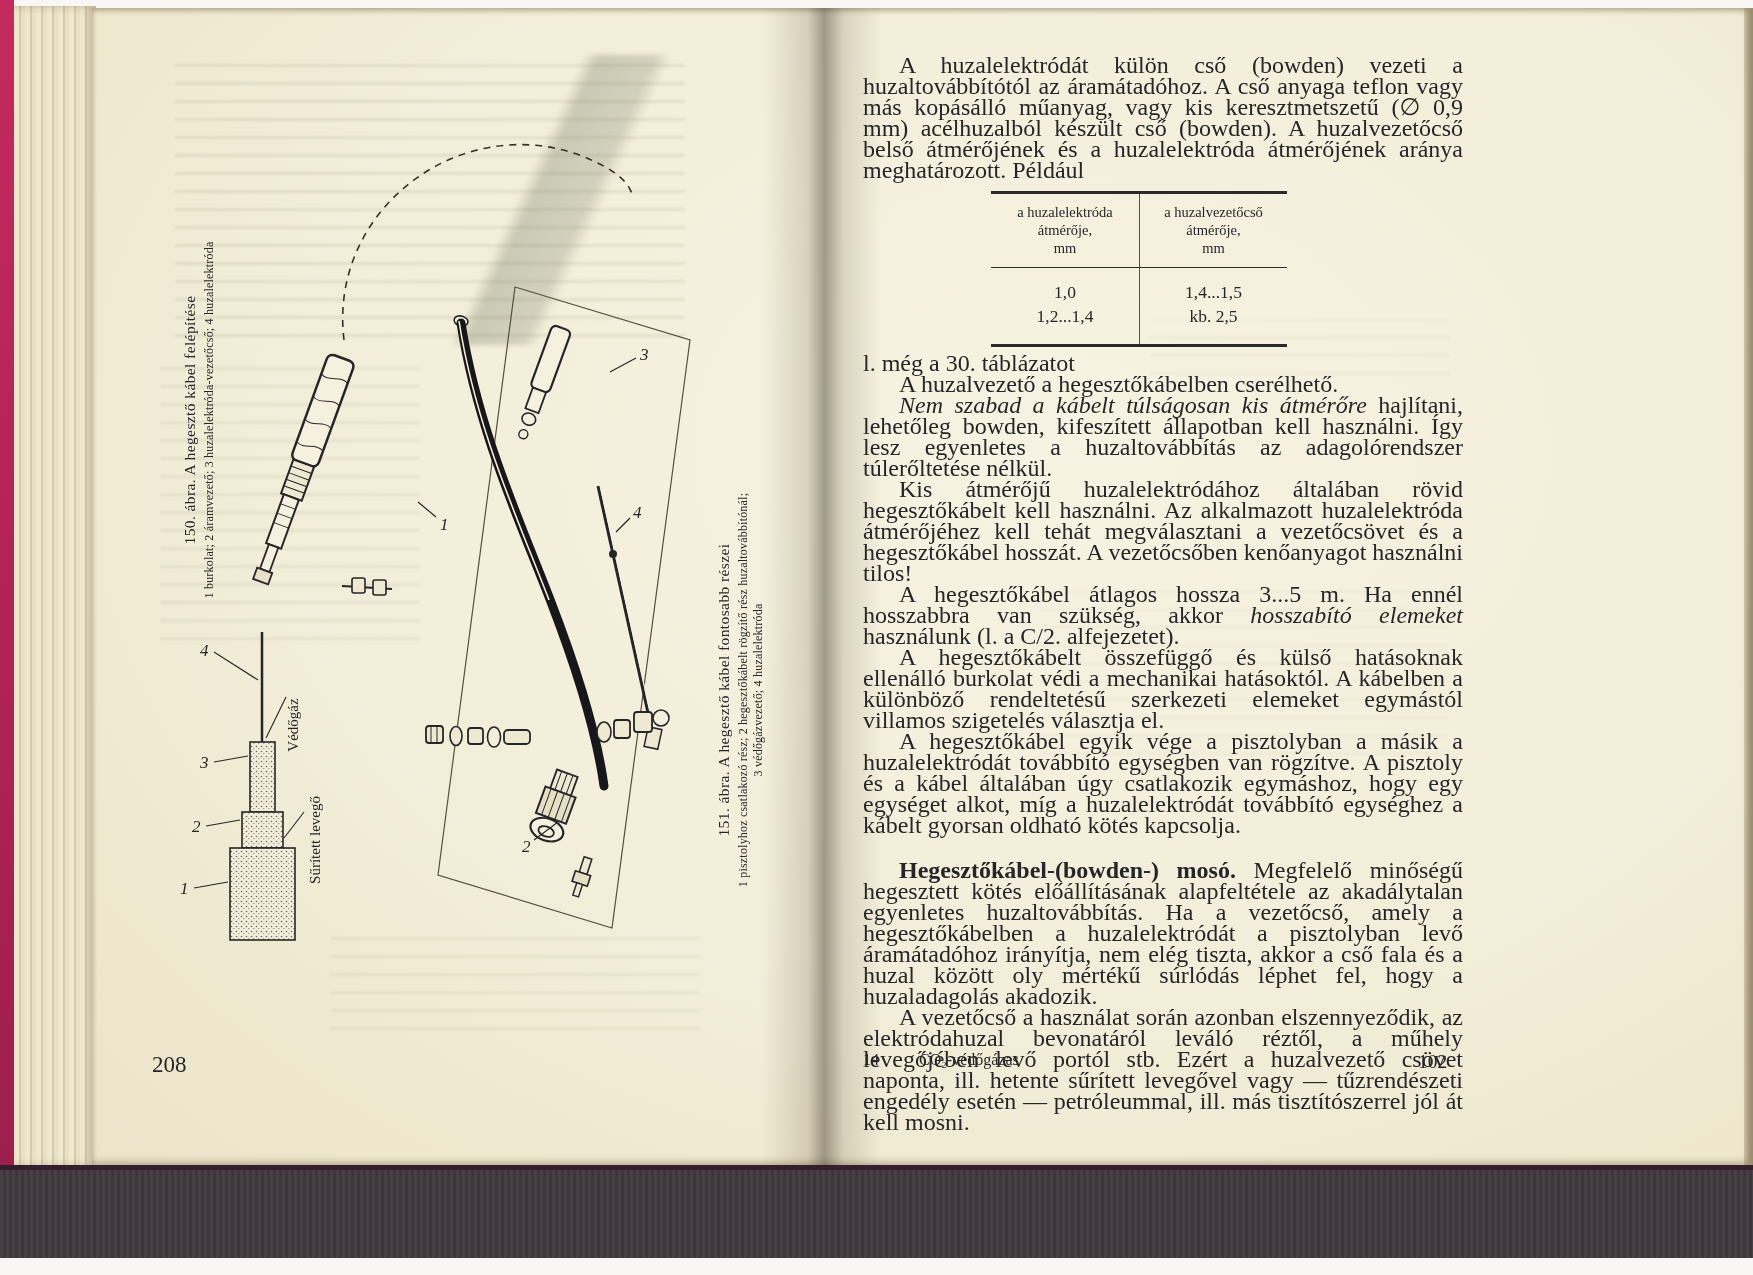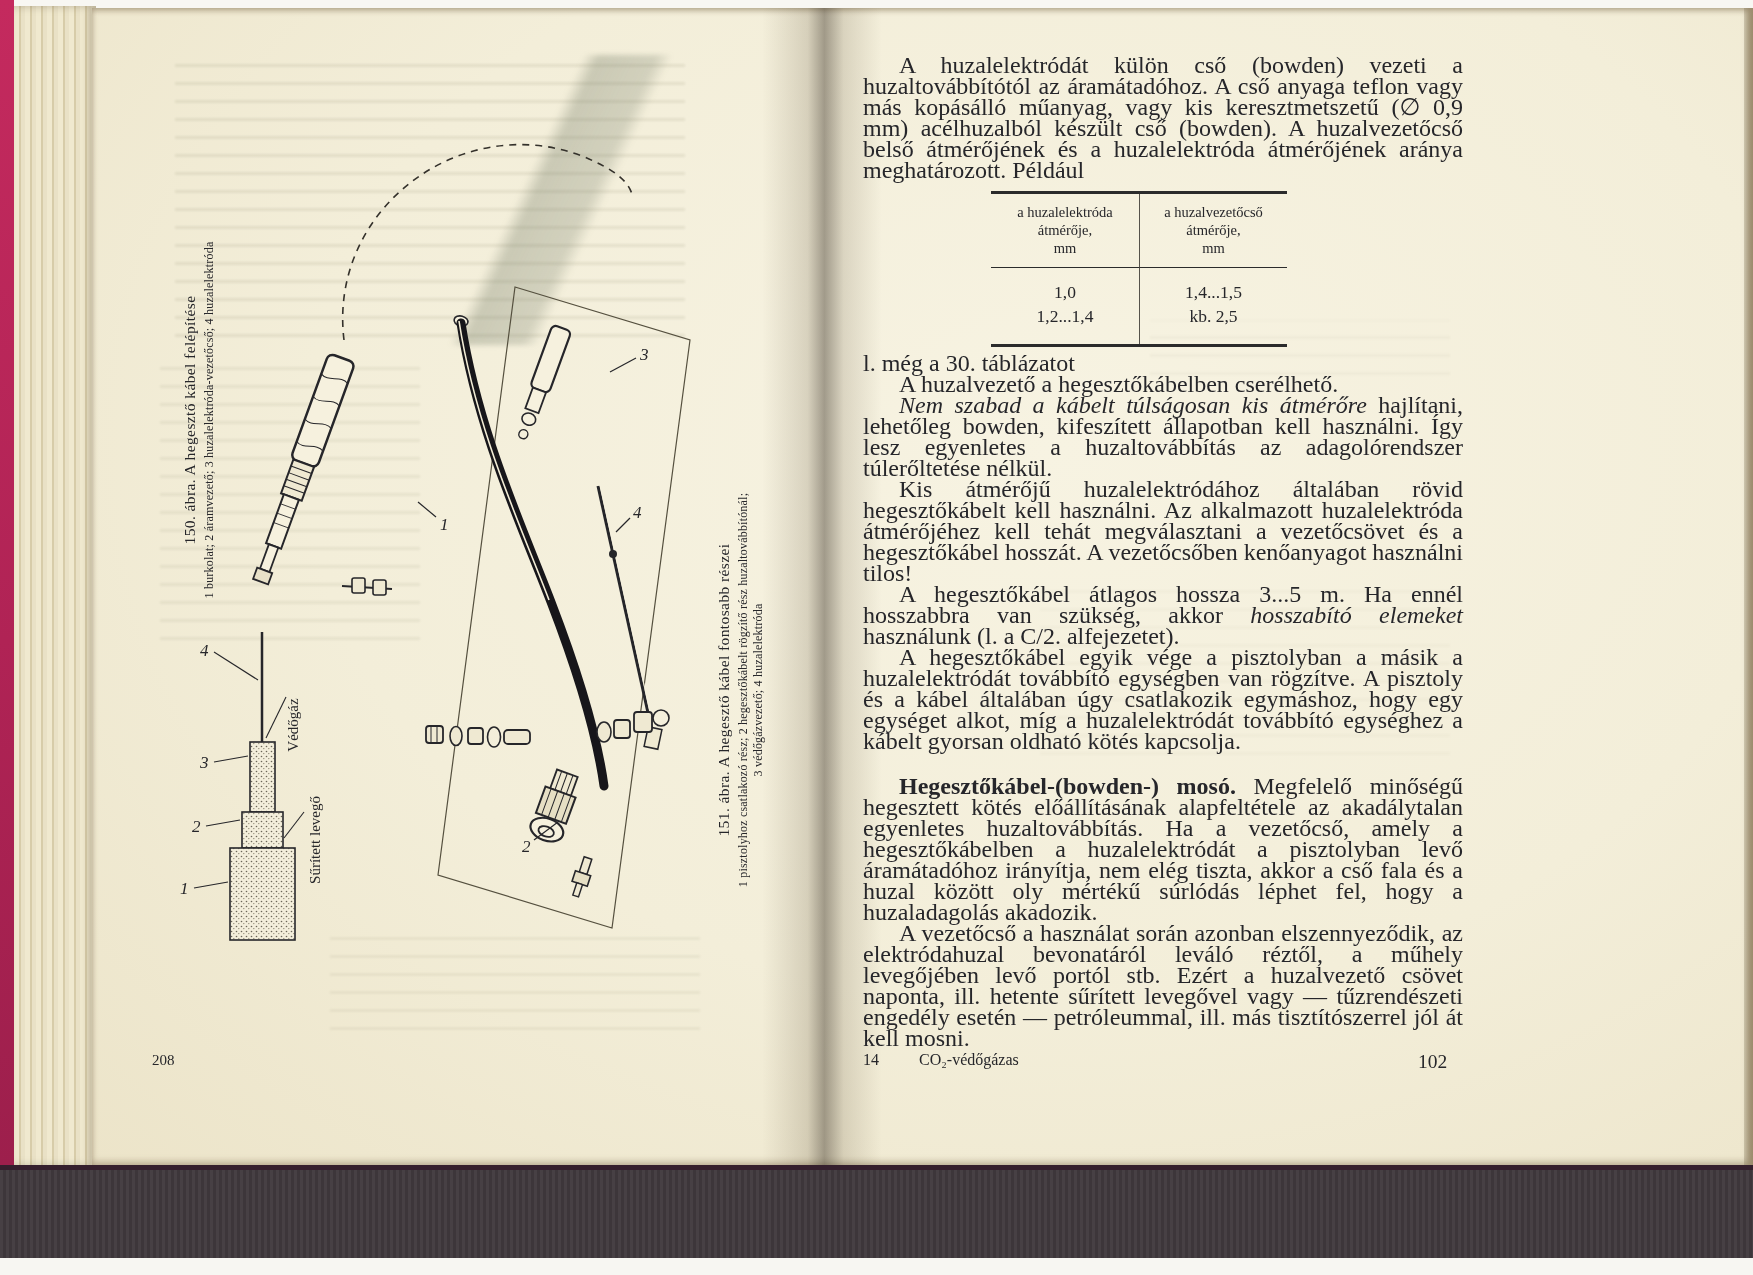--- a/index.html
+++ b/index.html
@@ -38,21 +38,21 @@
   .wtable{width:296px;margin:10px 0 6px 128px;
           border-top:3px solid #2b2b2b;border-bottom:3px solid #2b2b2b;
           display:grid;grid-template-columns:1fr 1fr;}
   .wtable .cell{text-align:center;white-space:pre-line;}
   .wtable .hd{font-size:14.5px;line-height:18px;padding:9px 4px 10px;border-bottom:1.5px solid #2b2b2b;}
   .wtable .vl{border-left:1px solid #55524a;}
   .wtable .val{font-size:17.5px;line-height:24px;padding:12px 2px 16px;}
   .tnote{font-size:16.5px;margin:6px 0 12px 40px;text-align:left !important;}
   .footer-line{position:absolute;left:863px;top:1051px;width:600px;font-size:16px;}
   .footer-num{margin-right:36px;}
-  .pageno{position:absolute;font-size:15px;}
+  .pageno{position:absolute;font-size:23px;}
   .pageno-left{left:152px;top:1052px;}
   .pageno-right{left:1418px;top:1051px;font-size:19.5px;}
   
   .rotcap{position:absolute;text-align:center;transform:rotate(-90deg);}
   .cap150{left:-63px;top:394px;width:540px;height:52px;}
   .cap151{left:397px;top:658px;width:700px;height:64px;}
   .cap-title{font-size:15.5px;letter-spacing:.4px;}
   .cap-legend{font-size:12px;letter-spacing:.2px;margin-top:3px;white-space:pre-line;}
   
   .diagram{position:absolute;left:130px;top:40px;}
@@ -225,20 +225,21 @@
 kb. 2,5</div>
     </div>
 
     <p class="tnote">l. még a 30. táblázatot</p>
 
     <div>
         <p class="ind"><span>A huzalvezető a hegesztőkábelben cserélhető.</span></p>
         <p class="ind"><span class="italic">Nem szabad a kábelt túlságosan kis átmérőre</span><span> hajlítani, lehetőleg bowden, kifeszített állapotban kell használni. Így lesz egyenletes a huzaltovábbítás az adagolórendszer túlerőltetése nélkül.</span></p>
         <p class="ind"><span>Kis átmérőjű huzalelektródához általában rövid hegesztőkábelt kell használni. Az alkalmazott huzalelektróda átmérőjéhez kell tehát megválasztani a vezetőcsövet és a hegesztőkábel hosszát. A vezetőcsőben kenőanyagot használni tilos!</span></p>
         <p class="ind"><span>A hegesztőkábel átlagos hossza 3...5 m. Ha ennél hosszabbra van szükség, akkor </span><span class="italic">hosszabító elemeket</span><span> használunk (l. a C/2. alfejezetet).</span></p>
+        <p class="ind"><span>A hegesztőkábelt összefüggő és külső hatásoknak ellenálló burkolat védi a mechanikai hatásoktól. A kábelben a különböző rendeltetésű szerkezeti elemeket egymástól villamos szigetelés választja el.</span></p>
         <p class="ind"><span>A hegesztőkábel egyik vége a pisztolyban a másik a huzalelektródát továbbító egységben van rögzítve. A pisztoly és a kábel általában úgy csatlakozik egymáshoz, hogy egy egységet alkot, míg a huzalelektródát továbbító egységhez a kábelt gyorsan oldható kötés kapcsolja.</span></p>
       </div>
 
     <div class="para-gap"></div>
 
     <div>
         <p class="ind"><span class="bold">Hegesztőkábel-(bowden-) mosó.</span><span> Megfelelő minőségű hegesztett kötés előállításának alapfeltétele az akadálytalan egyenletes huzaltovábbítás. Ha a vezetőcső, amely a hegesztőkábelben a huzalelektródát a pisztolyban levő áramátadóhoz irányítja, nem elég tiszta, akkor a cső fala és a huzal között oly mértékű súrlódás léphet fel, hogy a huzaladagolás akadozik.</span></p>
         <p class="ind"><span>A vezetőcső a használat során azonban elszennyeződik, az elektródahuzal bevonatáról leváló réztől, a műhely levegőjében levő portól stb. Ezért a huzalvezető csövet naponta, ill. hetente sűrített levegővel vagy — tűzrendészeti engedély esetén — petróleummal, ill. más tisztítószerrel jól át kell mosni.</span></p>
       </div>
   </div>

